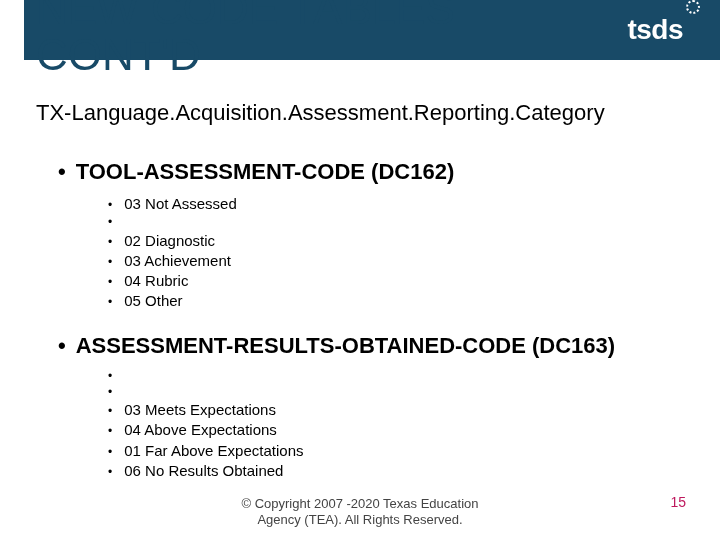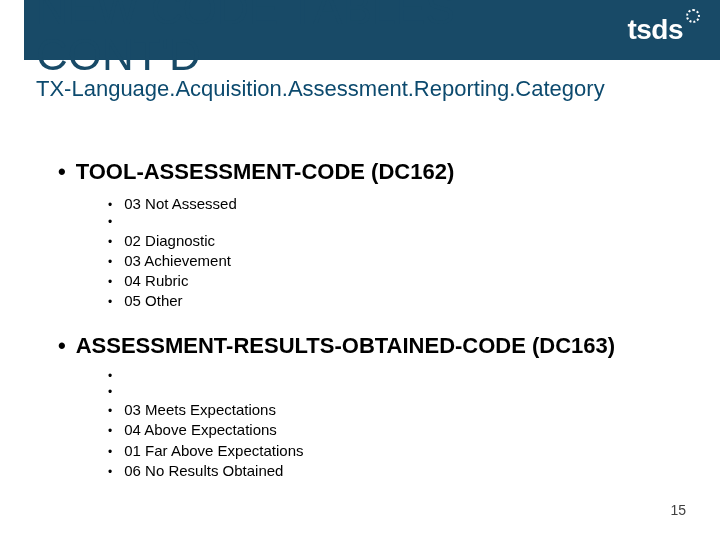--- a/index.html
+++ b/index.html
@@ -7,21 +7,21 @@
   .slide { position: relative; width: 720px; height: 540px; overflow: hidden; }
   .header-bar {
     position: absolute;
     top: 0; left: 24px; right: 0;
     height: 60px;
     background: #184a67;
     display: flex; align-items: center; justify-content: flex-end;
     padding-right: 20px;
   }
   .logo {
-    display: flex; align-items: center;
+    display: flex; align-items: flex-start;
     color: #fff;
     font-weight: 600;
     font-size: 28px;
     letter-spacing: -0.5px;
     gap: 2px;
   }
   .logo .dot {
     width: 14px; height: 14px; border: 2px dotted #fff; border-radius: 50%;
     position: relative; top: -14px; margin-left: 1px;
   }
@@ -30,23 +30,23 @@
     top: -14px; left: 36px;
     font-size: 44px;
     line-height: 1.05;
     color: #184a67;
     font-weight: 400;
     font-family: "Segoe UI Light", "Segoe UI", Arial, sans-serif;
     white-space: pre;
   }
   .subtitle {
     position: absolute;
-    top: 76px; left: 36px;
+    top: 100px; left: 36px;
     font-size: 22px;
-    color: #0c4a6e;
+    color: #000000;
     font-family: "Segoe UI Light", "Segoe UI", Arial, sans-serif;
     line-height: 1.15;
     max-width: 640px;
   }
   .content {
     position: absolute;
     top: 160px; left: 58px; right: 30px;
     font-family: Arial, Helvetica, sans-serif;
   }
   .section { margin-bottom: 22px; }
@@ -69,23 +69,23 @@
     left: 0; right: 0;
     bottom: 12px;
     text-align: center;
     font-size: 13px;
     color: #444;
     line-height: 1.25;
   }
   .pagenum {
     position: absolute;
     right: 34px;
-    bottom: 22px;
+    bottom: 30px;
     font-size: 14px;
-    color: #404040;
+    color: #be185d;
   }
 </style>
 </head>
 <body>
 
 <div class="slide">
 
   <div class="header-bar">
     <div class="logo">
       <span>tsds</span>
@@ -158,16 +158,20 @@
           </div>
         <div class="sub-item">
             <span class="bullet">•</span>
             <span>06 No Results Obtained</span>
           </div>
       </div>
     </div>
 
   </div>
 
+  <div class="copyright">
+    <span>© Copyright 2007 -2020 Texas Education</span><br>
+    <span>Agency (TEA). All Rights Reserved.</span>
+  </div>
 
   <div class="pagenum">15</div>
 
 </div>
 
 </body></html>

